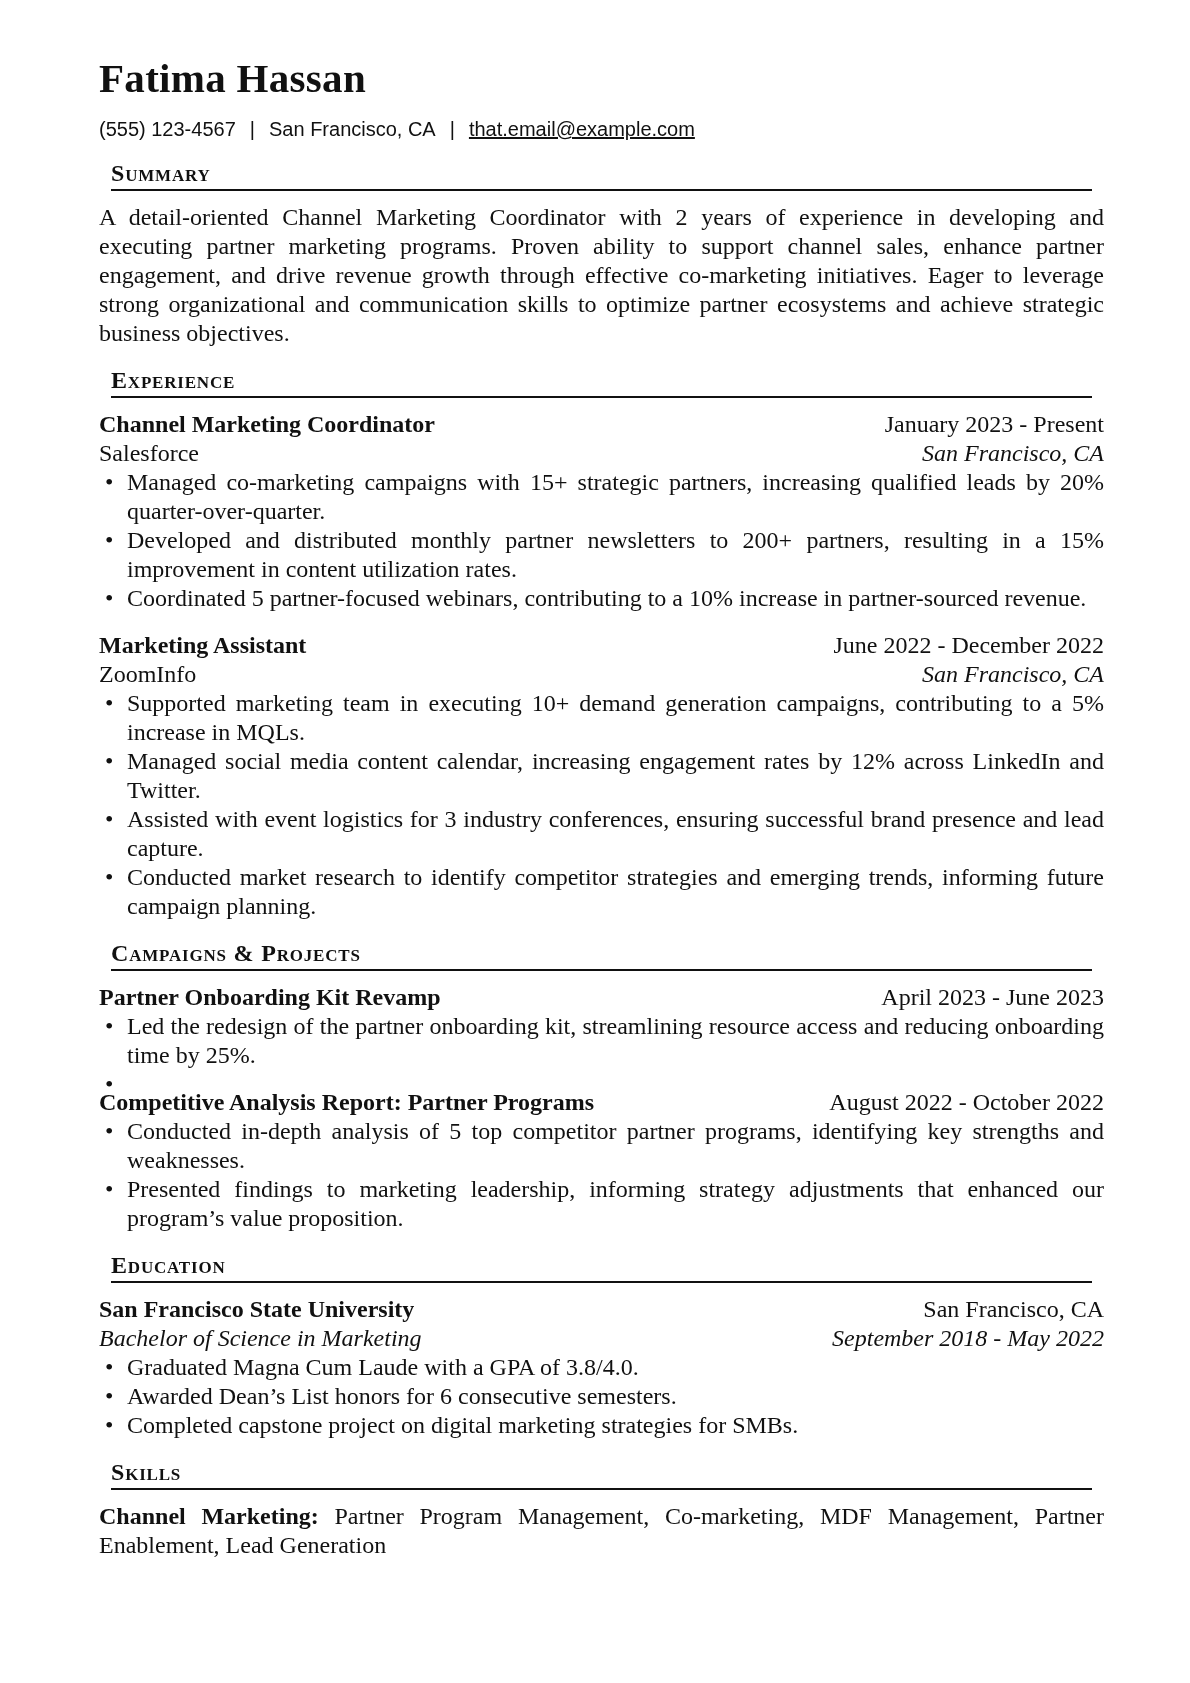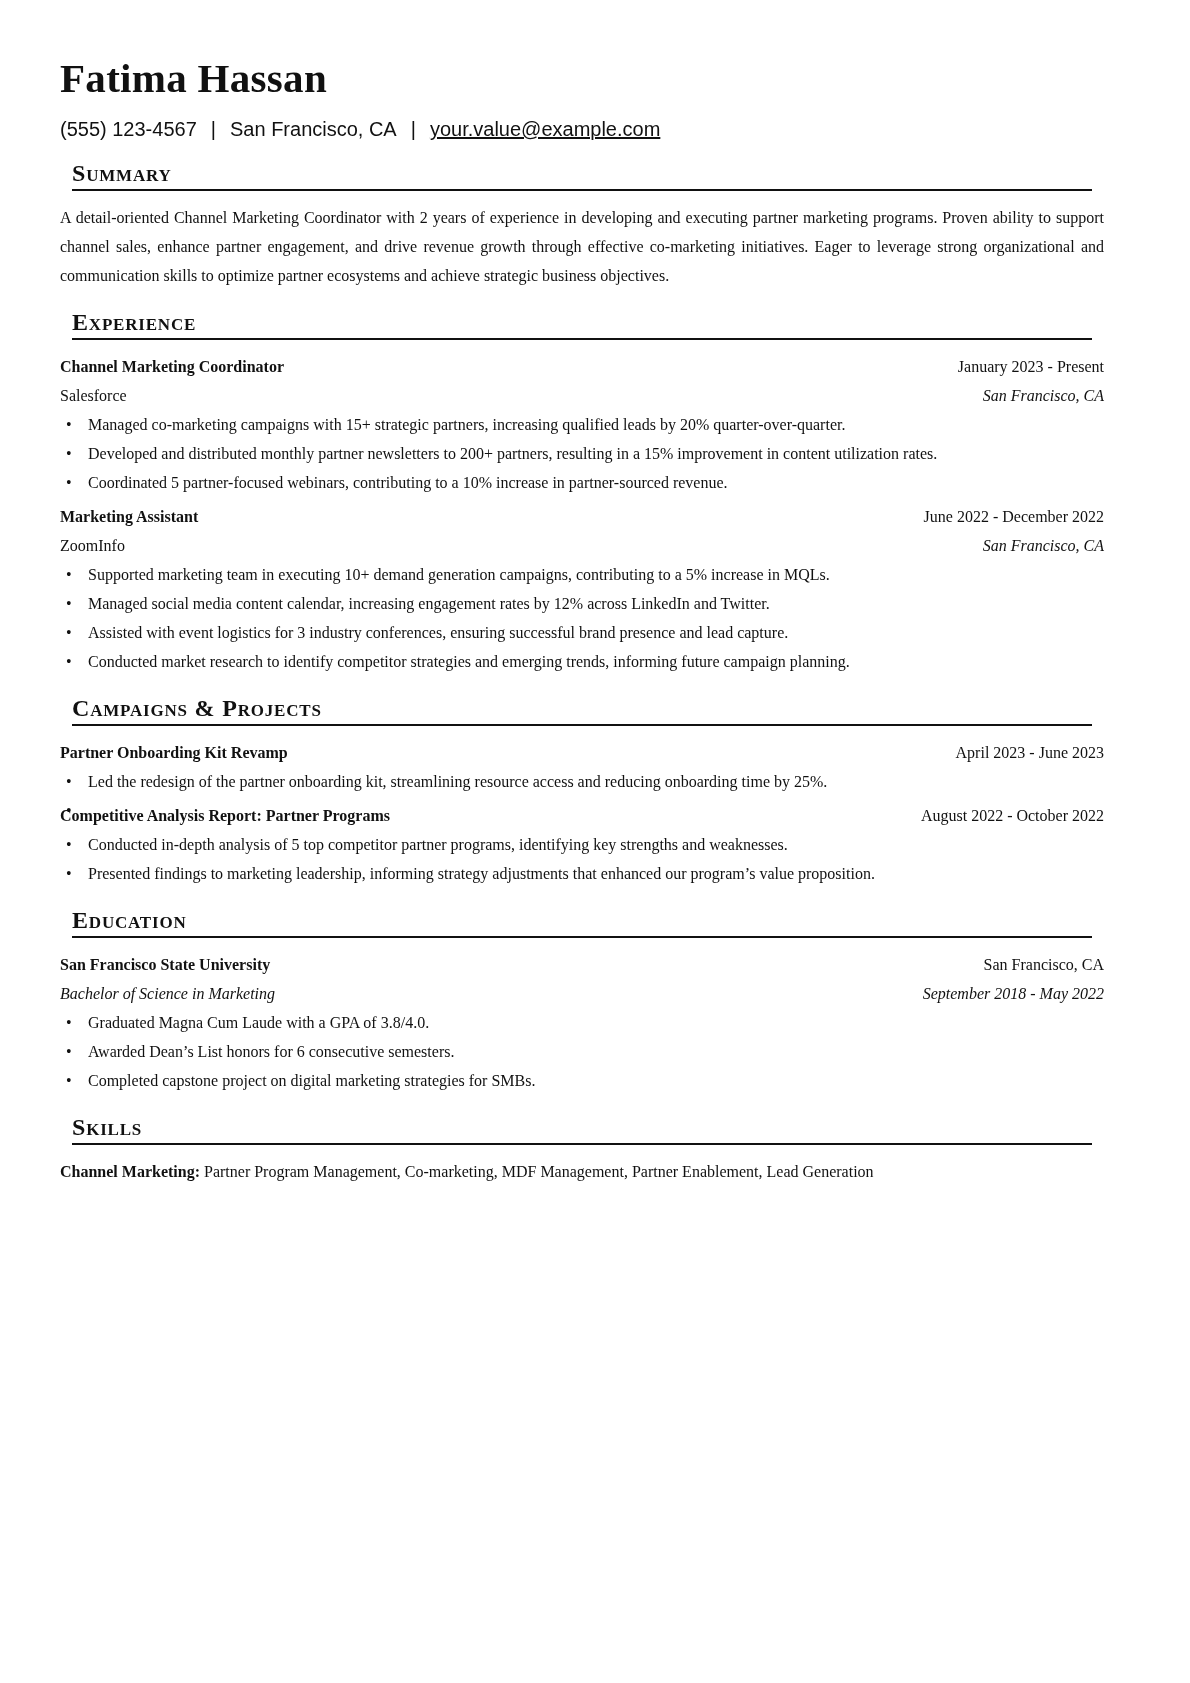--- a/index.html
+++ b/index.html
@@ -3,21 +3,21 @@
   <meta charset="utf-8">
   <style>
     html, body { margin: 0; padding: 0; background: #ffffff; }
     body {
       width: 1190px; height: 1683px; overflow: hidden;
       font-family: "DejaVu Serif", "Liberation Serif", serif;
       color: #111111;
     }
     .page {
       position: relative;
-      padding: 58px 72px 0 60px;
+      padding: 58px 72px 0 99px;
       box-sizing: border-box;
       width: 1176px;
     }
     .name {
       font-family: "Liberation Serif", "DejaVu Serif", serif;
       font-weight: bold;
       font-size: 41px;
       line-height: 1;
       letter-spacing: 0.3px;
       margin: 0 0 18px 0;
@@ -37,26 +37,26 @@
       font-weight: bold;
       font-size: 24px;
       letter-spacing: 0.8px;
       line-height: 28px;
       margin: 12px;
       padding-bottom: 2px;
       border-bottom: 2px solid #111111;
     }
     .text {
       font-family: "Liberation Serif", serif;
-      font-size: 16px;
+      font-size: 24px;
       line-height: 29px;
     }
     .summary { margin-top: 8px; text-align: justify; }
     .entry { margin-top: 7px; }
-    .entry + .entry { margin-top: 5px; }
+    .entry + .entry { margin-top: 18px; }
     .row { display: flex; justify-content: space-between; align-items: baseline; }
     .title { font-weight: bold; }
     .italic { font-style: italic; }
     ul.bullets { list-style: none; margin: 0; padding: 0; }
     ul.bullets li {
       position: relative;
       padding-left: 28px;
       text-align: justify;
     }
     ul.bullets li .dot {
@@ -68,21 +68,21 @@
 <body>
 
 <div class="page">
 
   <h1 class="name">Fatima Hassan</h1>
   <div class="contact">
     <span>(555) 123-4567</span>
     <span class="sep">|</span>
     <span>San Francisco, CA</span>
     <span class="sep">|</span>
-    <a href="mailto:your.email@example.com">your.value@example.com</a>
+    <a href="mailto:your.email@example.com">that.email@example.com</a>
   </div>
 
   <div class="section">
     <h2 class="section-title">Summary</h2>
     <p class="text summary" style="margin-bottom:0;">A detail-oriented Channel Marketing Coordinator with 2 years of experience in developing and executing partner marketing programs. Proven ability to support channel sales, enhance partner engagement, and drive revenue growth through effective co-marketing initiatives. Eager to leverage strong organizational and communication skills to optimize partner ecosystems and achieve strategic business objectives.</p>
   </div>
 
   <div class="section">
     <h2 class="section-title">Experience</h2>
 

